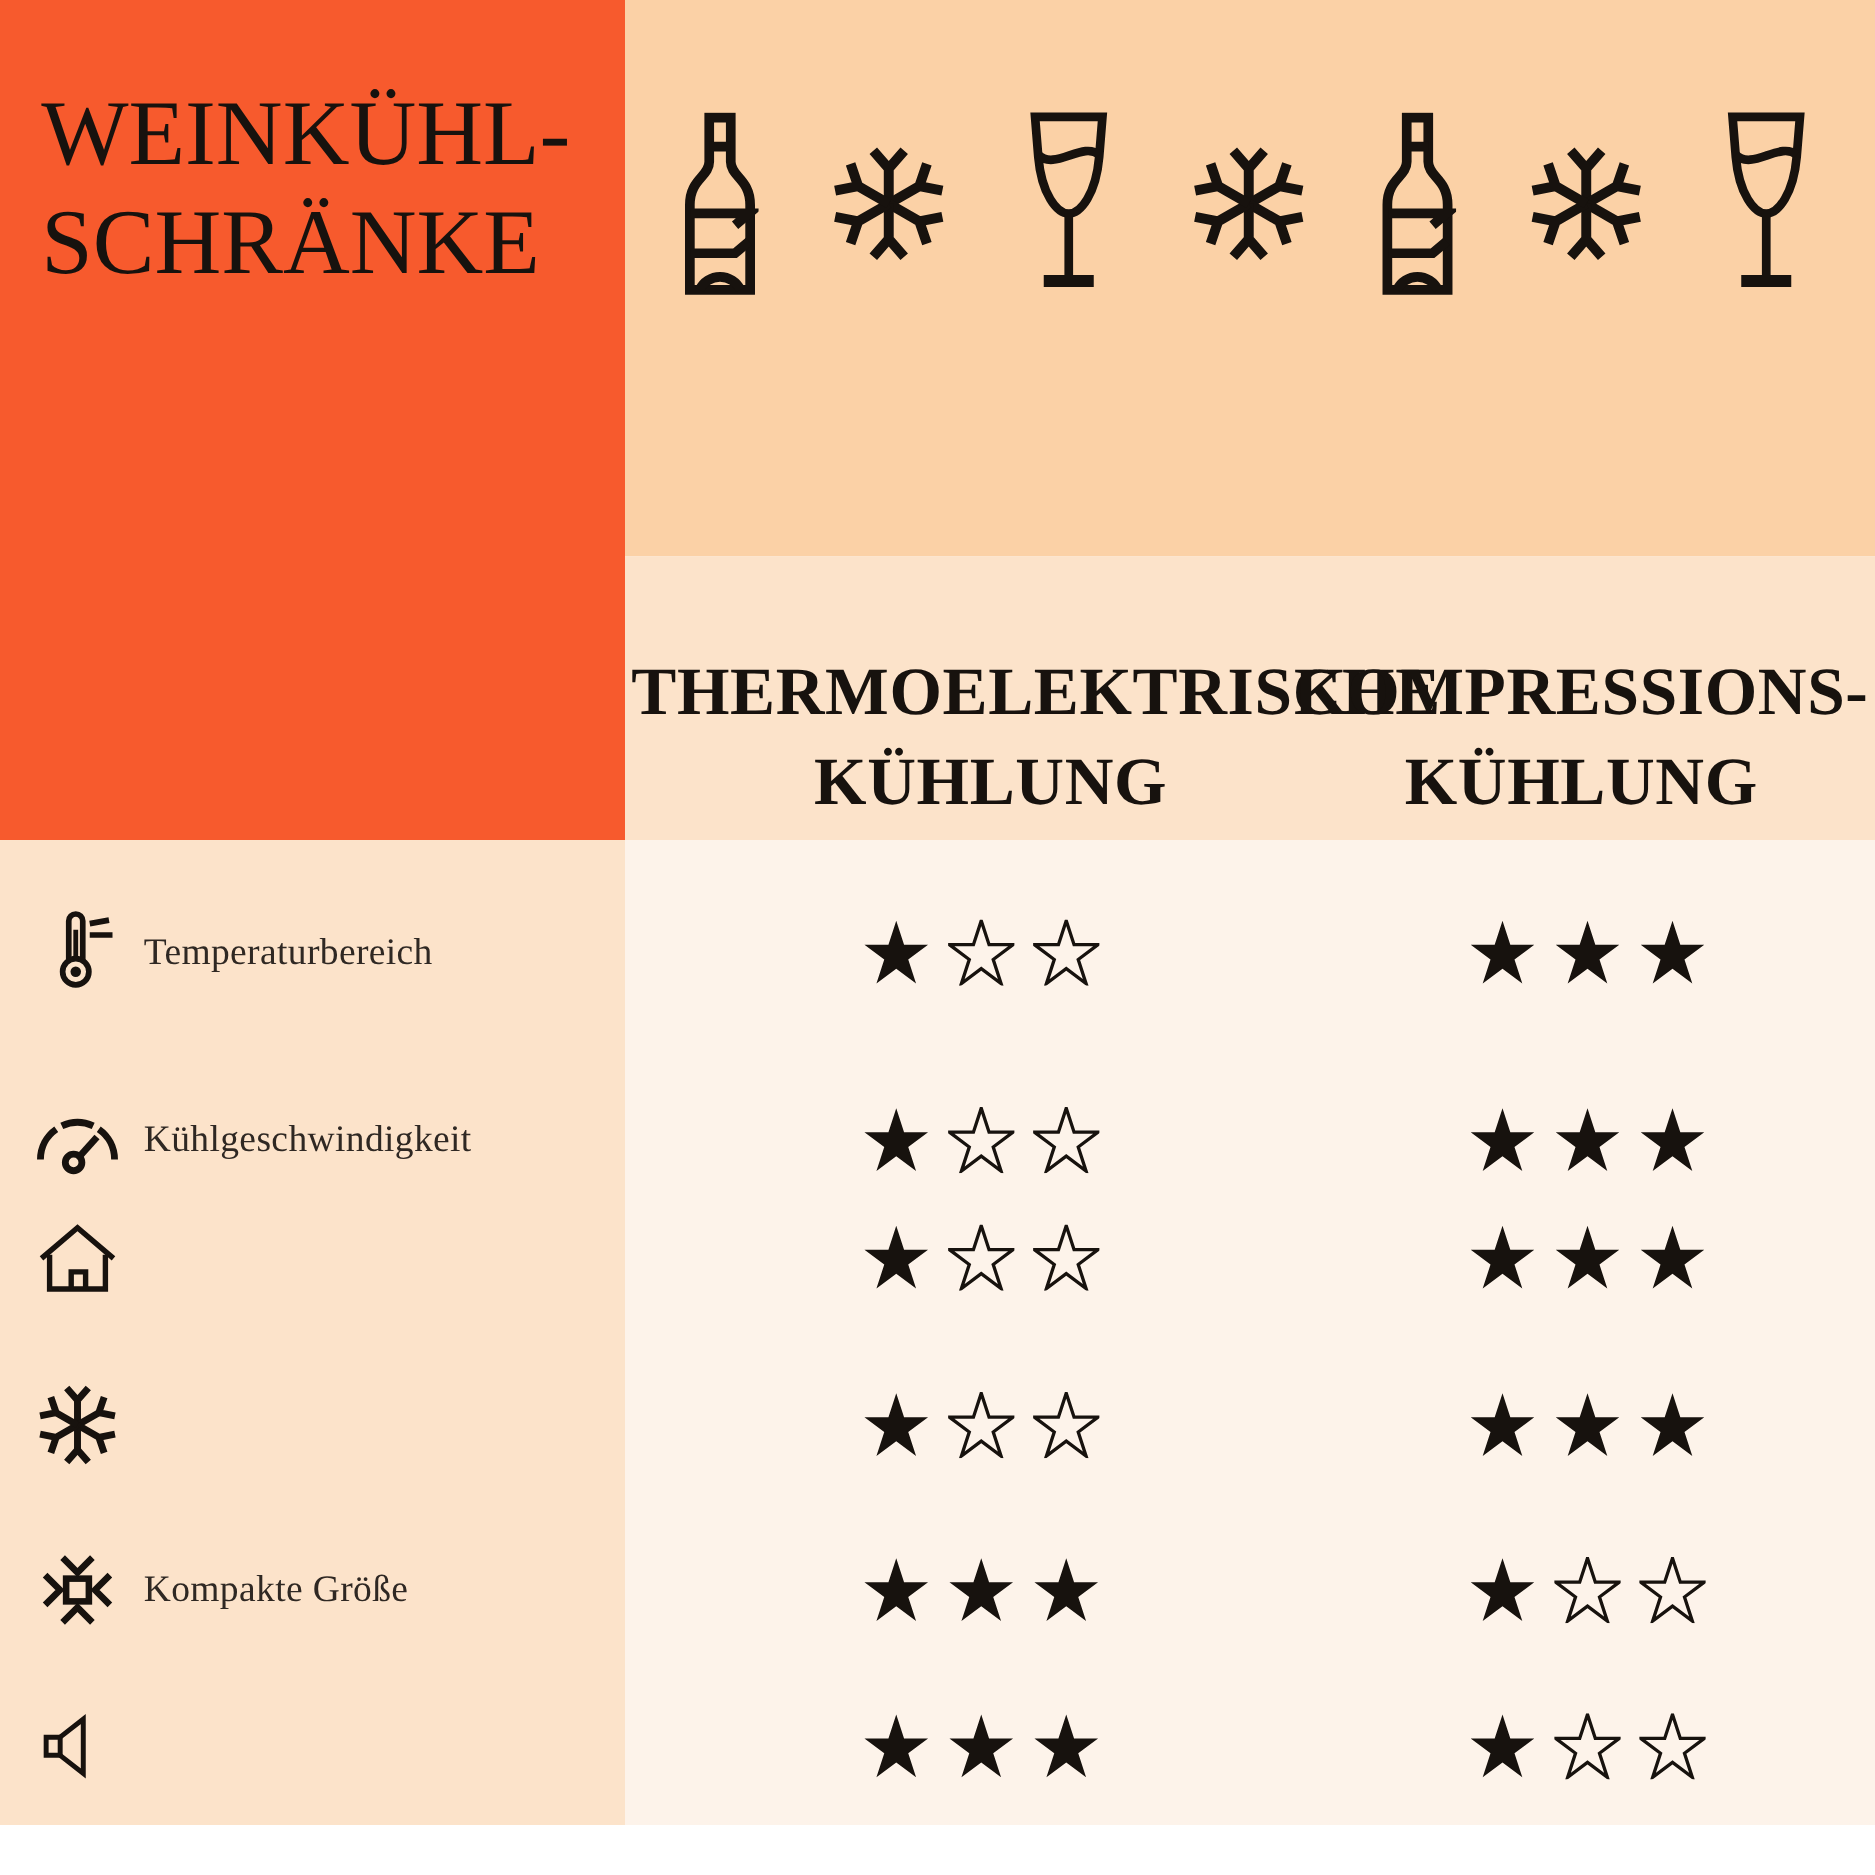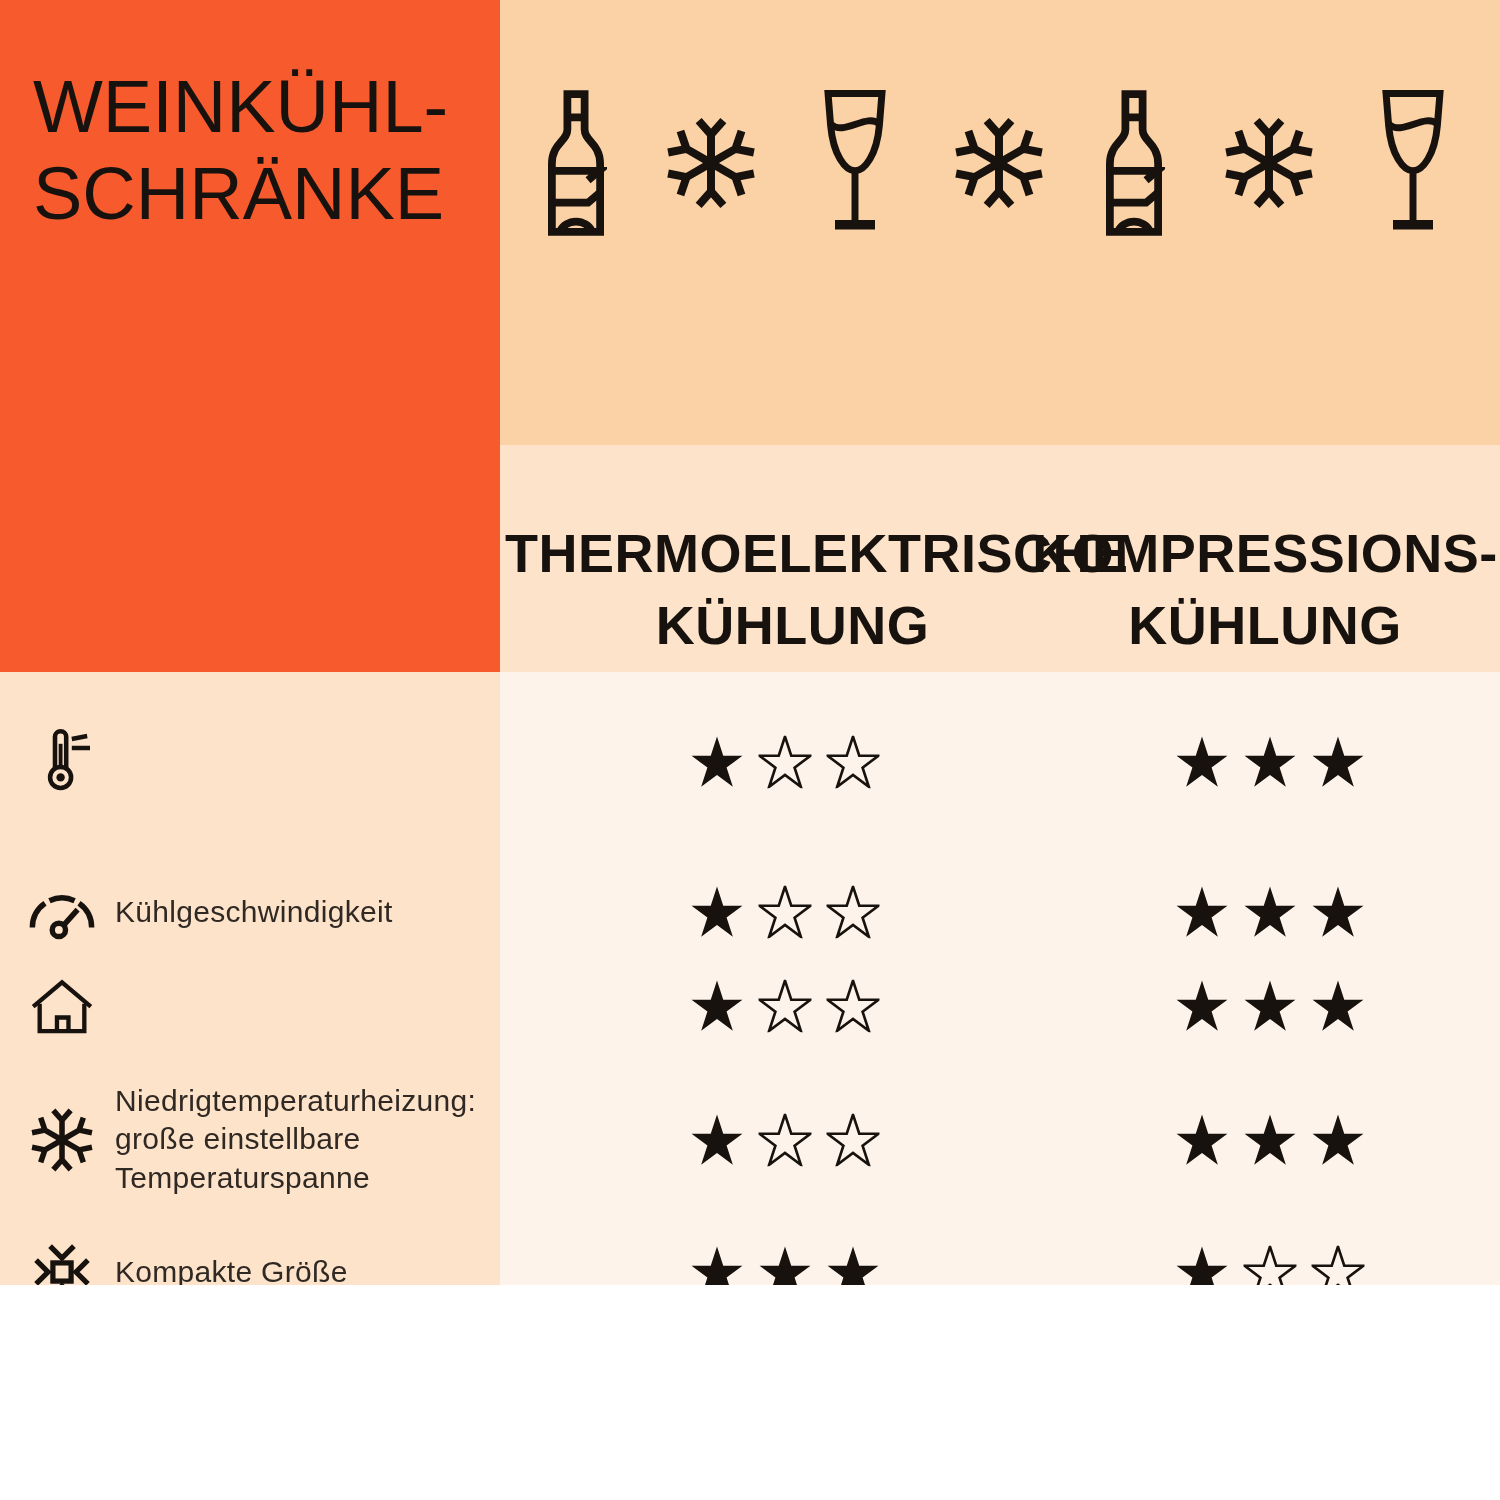--- a/index.html
+++ b/index.html
@@ -7,22 +7,22 @@
     --accent_orange:#F75A2D;
     --band_peach:#FBD1A6;
     --panel_peach:#FCE3CA;
     --surface_cream:#FDF3EA;
     --ink:#17120E;
     --label_ink:#2F2823;
   }
   *{margin:0;padding:0;box-sizing:border-box;}
   html,body{background:#fff;}
   .stage{
-    position:relative;width:1500px;height:1285px;overflow:hidden;
-    font-family:Liberation Sans, sans-serif;
+    position:relative;width:1500px;height:1460px;overflow:hidden;
+    font-family:Liberation Serif, serif;
     background:var(--surface_cream);
   }
   
   .block{position:absolute;}
   .block-orange{left:0;top:0;width:500px;height:672px;background:var(--accent_orange);}
   .block-band{left:500px;top:0;width:1000px;height:445px;background:var(--band_peach);}
   .block-header{left:500px;top:445px;width:1000px;height:227px;background:var(--panel_peach);}
   .block-leftcol{left:0;top:672px;width:500px;height:828px;background:var(--panel_peach);}
   .block-surface{left:500px;top:672px;width:1000px;height:828px;background:var(--surface_cream);}
 
@@ -185,20 +185,21 @@
 KÜHLUNG</div>
   <div class="col-header komp">KOMPRESSIONS-
 KÜHLUNG</div>
 
   <div class="row" style="top:692px">
     <div class="icon-cell">
       <svg width="70" height="70" viewBox="0 0 100 100">
           <use href="#sym-thermo"></use>
         </svg>
     </div>
+    <div class="label">Temperaturbereich</div>
     <div class="stars thermo">
       <svg class="star filled" viewBox="0 0 100 100">
           <use href="#sym-star"></use>
         </svg>
       <svg class="star outline" viewBox="0 0 100 100">
           <use href="#sym-star"></use>
         </svg>
       <svg class="star outline" viewBox="0 0 100 100">
           <use href="#sym-star"></use>
         </svg>
@@ -276,23 +277,20 @@
         </svg>
     </div>
   </div>
 
   <div class="row" style="top:1070px">
     <div class="icon-cell">
       <svg width="74" height="74" viewBox="0 0 120 120">
           <use href="#sym-flake"></use>
         </svg>
     </div>
-    <div class="label">Niedrigtemperaturheizung:
-große einstellbare
-Temperaturspanne</div>
     <div class="stars thermo">
       <svg class="star filled" viewBox="0 0 100 100">
           <use href="#sym-star"></use>
         </svg>
       <svg class="star outline" viewBox="0 0 100 100">
           <use href="#sym-star"></use>
         </svg>
       <svg class="star outline" viewBox="0 0 100 100">
           <use href="#sym-star"></use>
         </svg>

